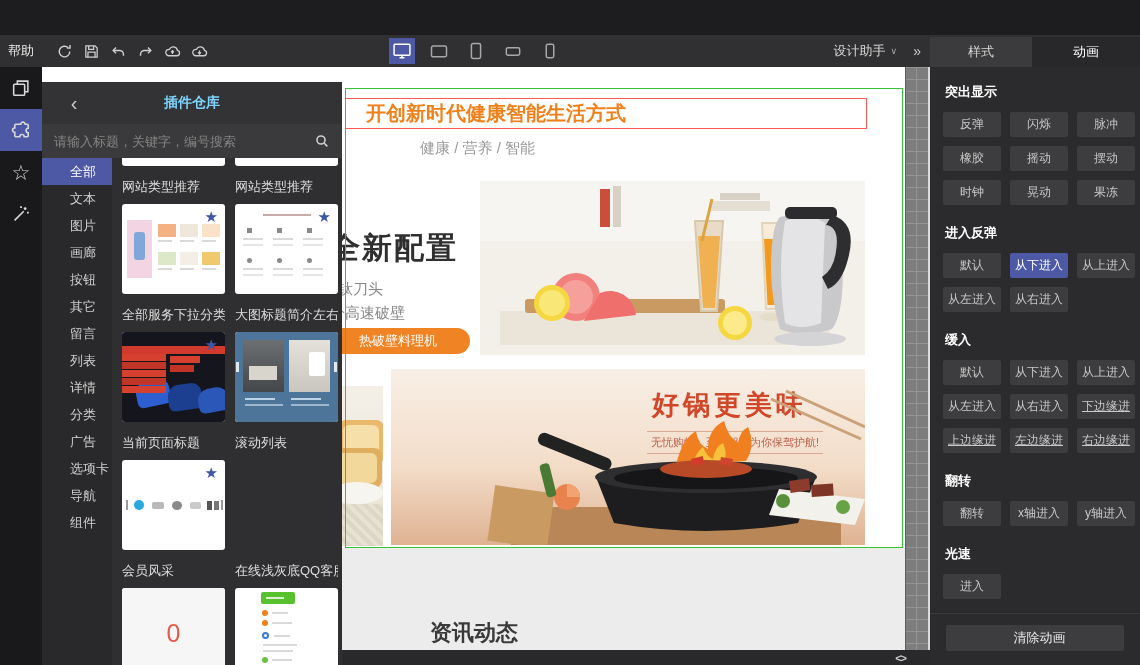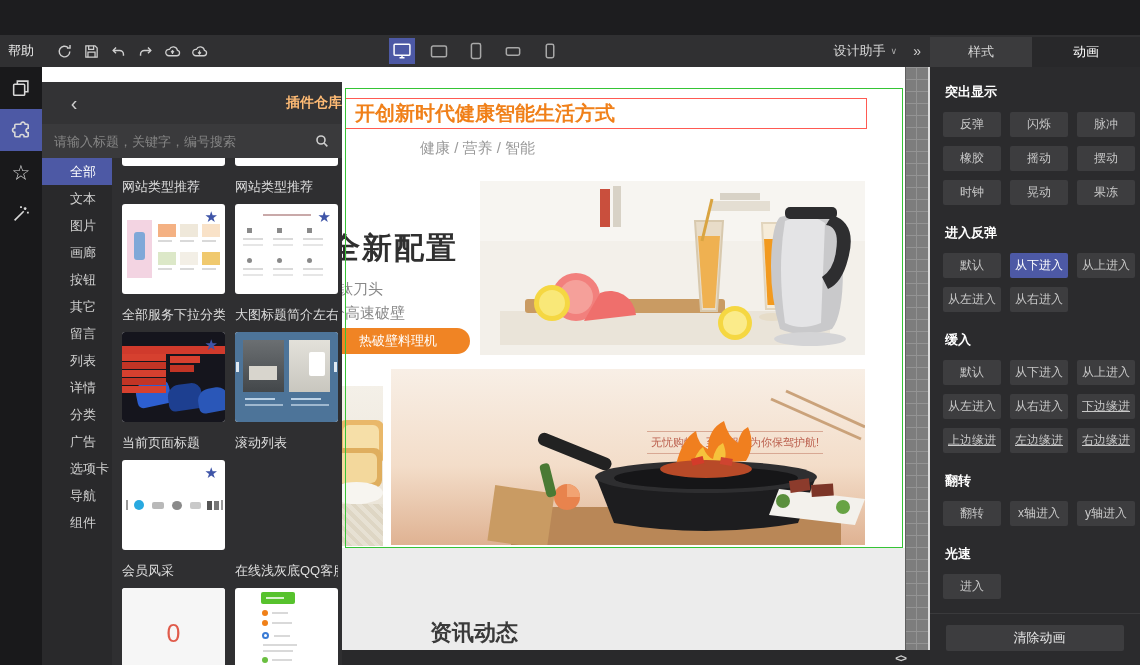--- a/index.html
+++ b/index.html
@@ -45,21 +45,21 @@
   .side-star { font-size:21px; line-height:1; }
 
   
   .canvas { left:42px; top:67px; width:888px; height:583px; background:#dcdcdc; z-index:1; overflow:hidden; }
   .page-white { position:absolute; left:0; top:0; width:863px; height:481px; background:#fff; }
   .page-gray { position:absolute; left:0; top:481px; width:863px; height:102px; background:#ececec; }
   .green-sel { position:absolute; left:303px; top:21px; width:558px; height:460px;
     border:1px solid #35c435; pointer-events:none; }
   .hero-box { position:absolute; left:303px; top:31px; width:522px; height:31px;
     background:#fff; border:1px solid #ff5a52; color:#f08019; font-size:20px; font-weight:bold;
-    line-height:29px; padding-left:9px; white-space:nowrap; overflow:hidden; }
+    line-height:29px; padding-left:20px; white-space:nowrap; overflow:hidden; }
   .hero-tags { position:absolute; left:378px; top:72px; color:#9a9a9a; font-size:15px; }
   .feat-head { position:absolute; left:288px; top:161px; font-size:30px; font-weight:bold;
     color:#2f2f2f; letter-spacing:2px; white-space:nowrap; }
   .feat-l1 { position:absolute; left:296px; top:213px; font-size:15px; color:#888; }
   .feat-l2 { position:absolute; left:288px; top:237px; font-size:15px; color:#888; }
   .feat-btn { position:absolute; left:284px; top:261px; width:144px; height:26px; background:#f08424;
     border-radius:14px; color:#fff; font-size:13px; display:flex; align-items:center; justify-content:center; white-space:nowrap; }
   .kettle { position:absolute; left:438px; top:114px; width:385px; height:174px; }
   .wok { position:absolute; left:349px; top:302px; width:474px; height:176px; background:linear-gradient(180deg,#f8efe6 0%,#f3ddc9 55%,#dfb292 100%); overflow:hidden; }
   .wok-title { position:absolute; right:58px; top:18px; color:#d0472a; font-size:27px; font-weight:bold; letter-spacing:4px; white-space:nowrap; }
@@ -74,21 +74,21 @@
     background-image:linear-gradient(to right, transparent 10px, #939393 10px, #939393 11px, transparent 11px),
       repeating-linear-gradient(to bottom, #949494 0 1px, transparent 1px 12px);
     border-left:1px solid #5f5f5f; }
   .bottombar { left:42px; top:650px; width:888px; height:15px; background:#29292b; z-index:5;
     display:flex; align-items:center; justify-content:flex-end; padding-right:24px; }
   .code-ico { color:#cfcfcf; font-size:11px; font-weight:bold; letter-spacing:-1px; }
 
   
   .panel { left:42px; top:82px; width:300px; height:583px; background:#2f2f31; z-index:20; overflow:hidden; }
   .panel-head { position:absolute; left:0; top:0; width:300px; height:42px; background:#333335;
-    display:flex; align-items:center; justify-content:flex-end; color:#fdba74; font-size:14px; font-weight:bold; }
+    display:flex; align-items:center; justify-content:center; color:#7dd3fc; font-size:14px; font-weight:bold; }
   .panel-back { position:absolute; left:22px; top:9px; width:20px; height:24px; color:#cfcfcf;
     font-size:20px; line-height:24px; text-align:center; }
   .panel-search { position:absolute; left:0; top:42px; width:300px; height:34px; background:#3a3a3c;
     display:flex; align-items:center; }
   .panel-search input { flex:1; background:transparent; border:none; outline:none; color:#bdbdbd;
     font-size:13px; padding-left:12px; font-family:inherit; }
   .panel-search input::placeholder { color:#858585; }
   .search-ico { width:16px; height:16px; margin-right:12px; color:#cfcfcf; }
   .cat-col { position:absolute; left:0; top:76px; width:70px; height:507px; background:#29292b; }
   .cat { height:27px; line-height:27px; padding-left:28px; color:#cfcfcf; font-size:13px; }
@@ -307,20 +307,21 @@
     <div class="toast">
       <div class="tp" style="left:8px;top:34px;width:46px;height:44px;background:#e9b86a;border-radius:8px;"></div>
       <div class="tp" style="left:13px;top:39px;width:36px;height:34px;background:#f6dfa8;border-radius:6px;"></div>
       <div class="tp" style="left:2px;top:62px;width:50px;height:40px;background:#dfae5e;border-radius:8px;"></div>
       <div class="tp" style="left:7px;top:67px;width:40px;height:30px;background:#f3d89c;border-radius:6px;"></div>
       <div class="tp" style="left:0;top:96px;width:53px;height:22px;background:#f7f5f0;border-radius:50%;"></div>
       <div class="tp" style="left:0;top:118px;width:53px;height:42px;background:repeating-linear-gradient(45deg,#e7e1d3 0 4px,#ded6c4 4px 8px);"></div>
     </div>
 
     <div class="wok">
+      <div class="wok-title">好锅更美味</div>
       <div class="wok-sub">无忧购物，至诚服务为你保驾护航!</div>
       <div class="wok-script">Warm Home</div>
       <svg style="position:absolute;inset:0;" viewBox="0 0 474 176">
         <rect x="120" y="138" width="330" height="38" fill="#b98757"></rect>
         <rect x="100" y="120" width="60" height="56" fill="#c99b63" transform="rotate(8 130 148)"></rect>
         <path d="M205 108 q110 -20 220 0 l-18 46 q-92 16 -184 0 z" fill="#1d1d1f"></path>
         <ellipse cx="315" cy="108" rx="111" ry="16" fill="#2e2e30"></ellipse>
         <ellipse cx="315" cy="109" rx="92" ry="11" fill="#161618"></ellipse>
         <rect x="150" y="62" width="78" height="13" rx="6" fill="#222" transform="rotate(22 150 62)"></rect>
         <path d="M285 96 q6 -26 20 -34 q2 14 12 18 q0 -20 16 -28 q4 16 14 22 q2 -12 10 -16 q8 18 -2 34z" fill="#f07f1f"></path>

